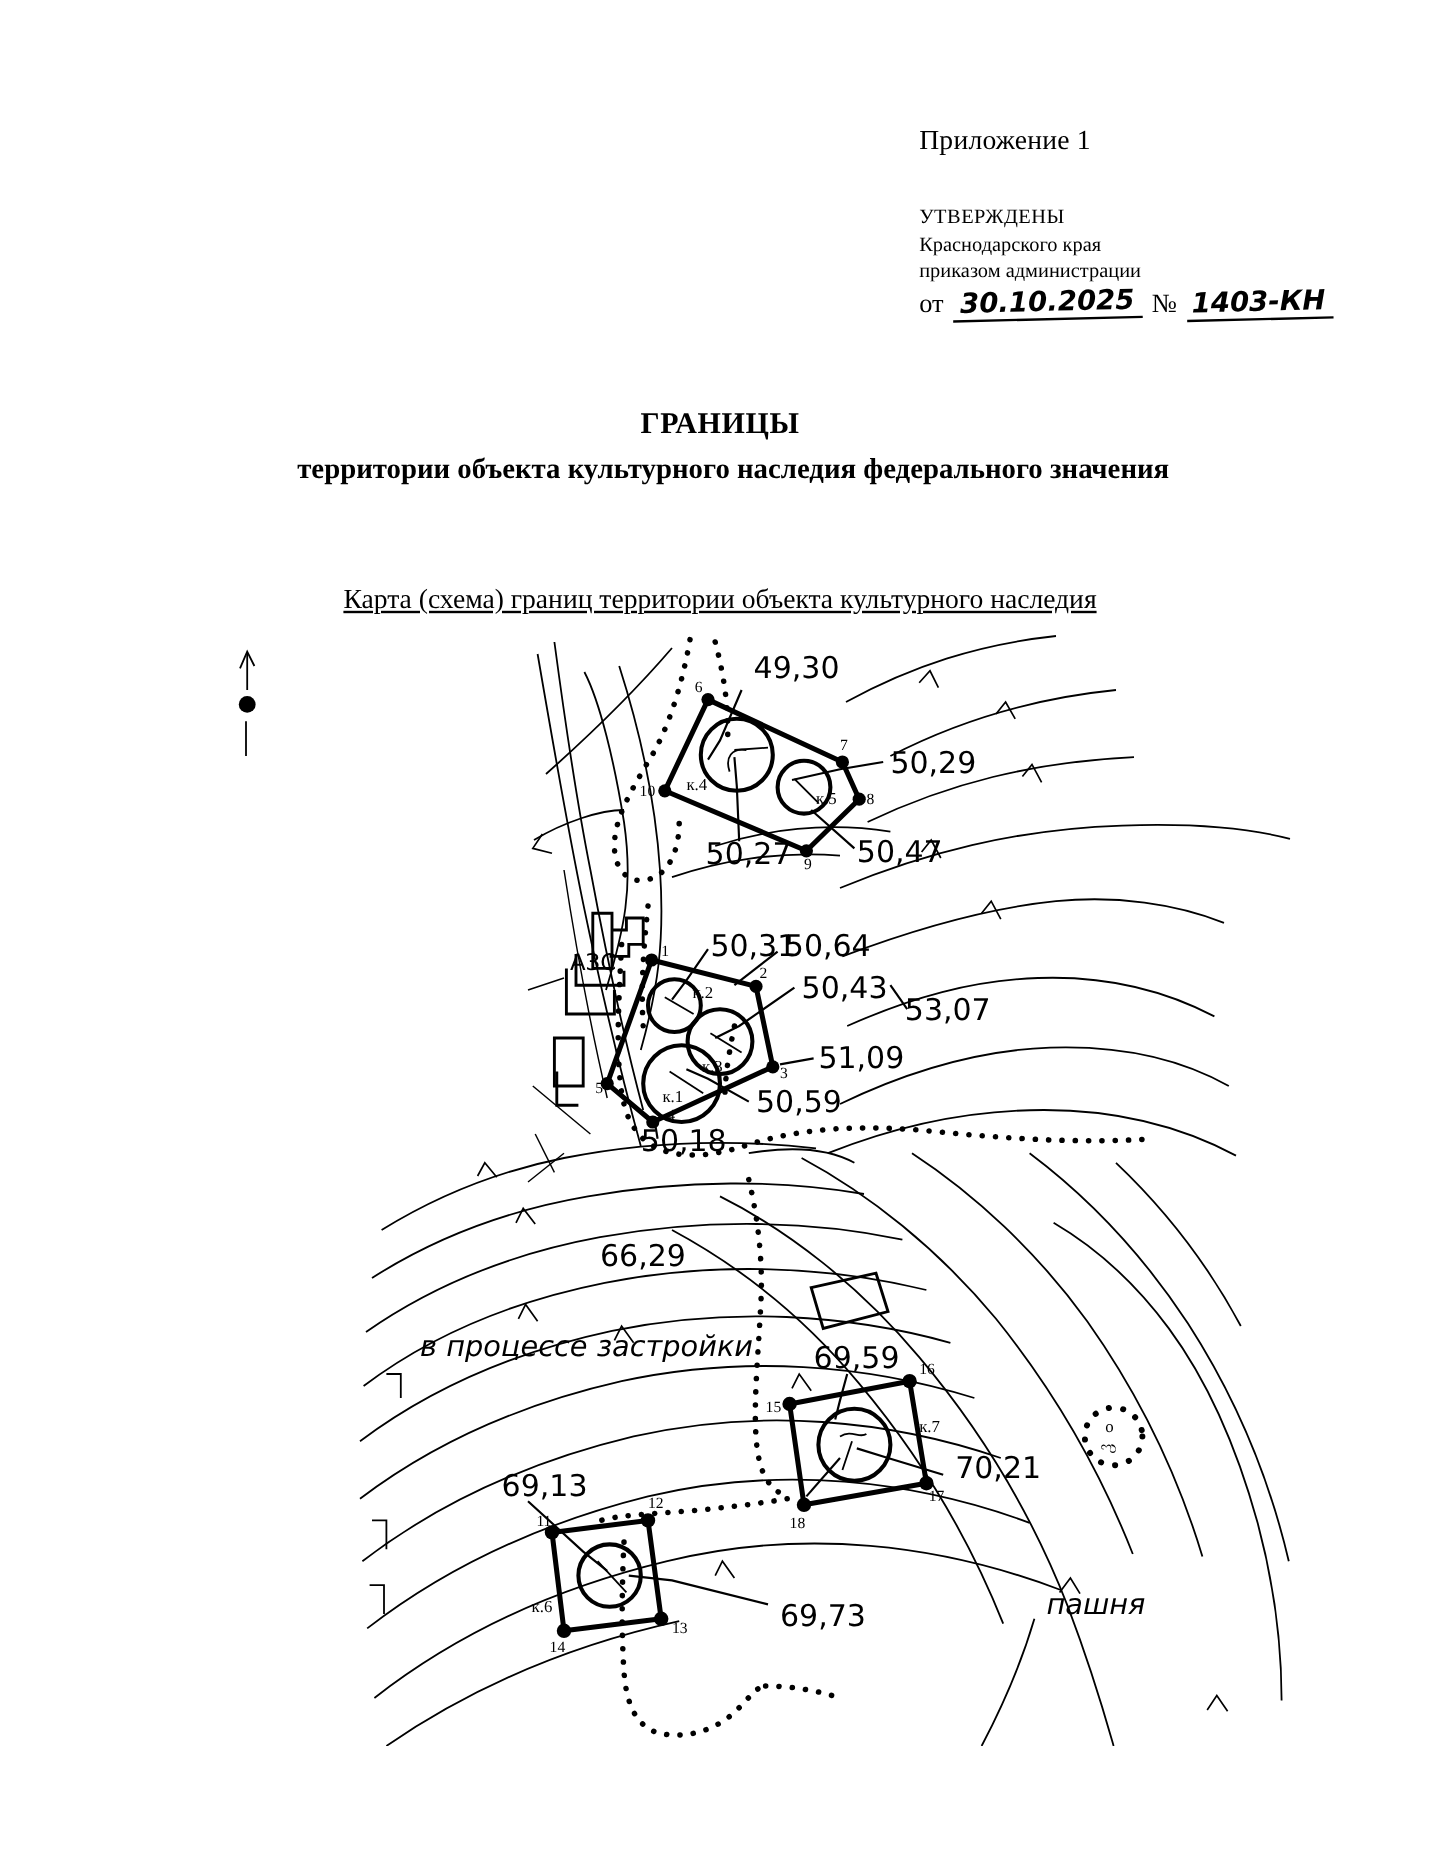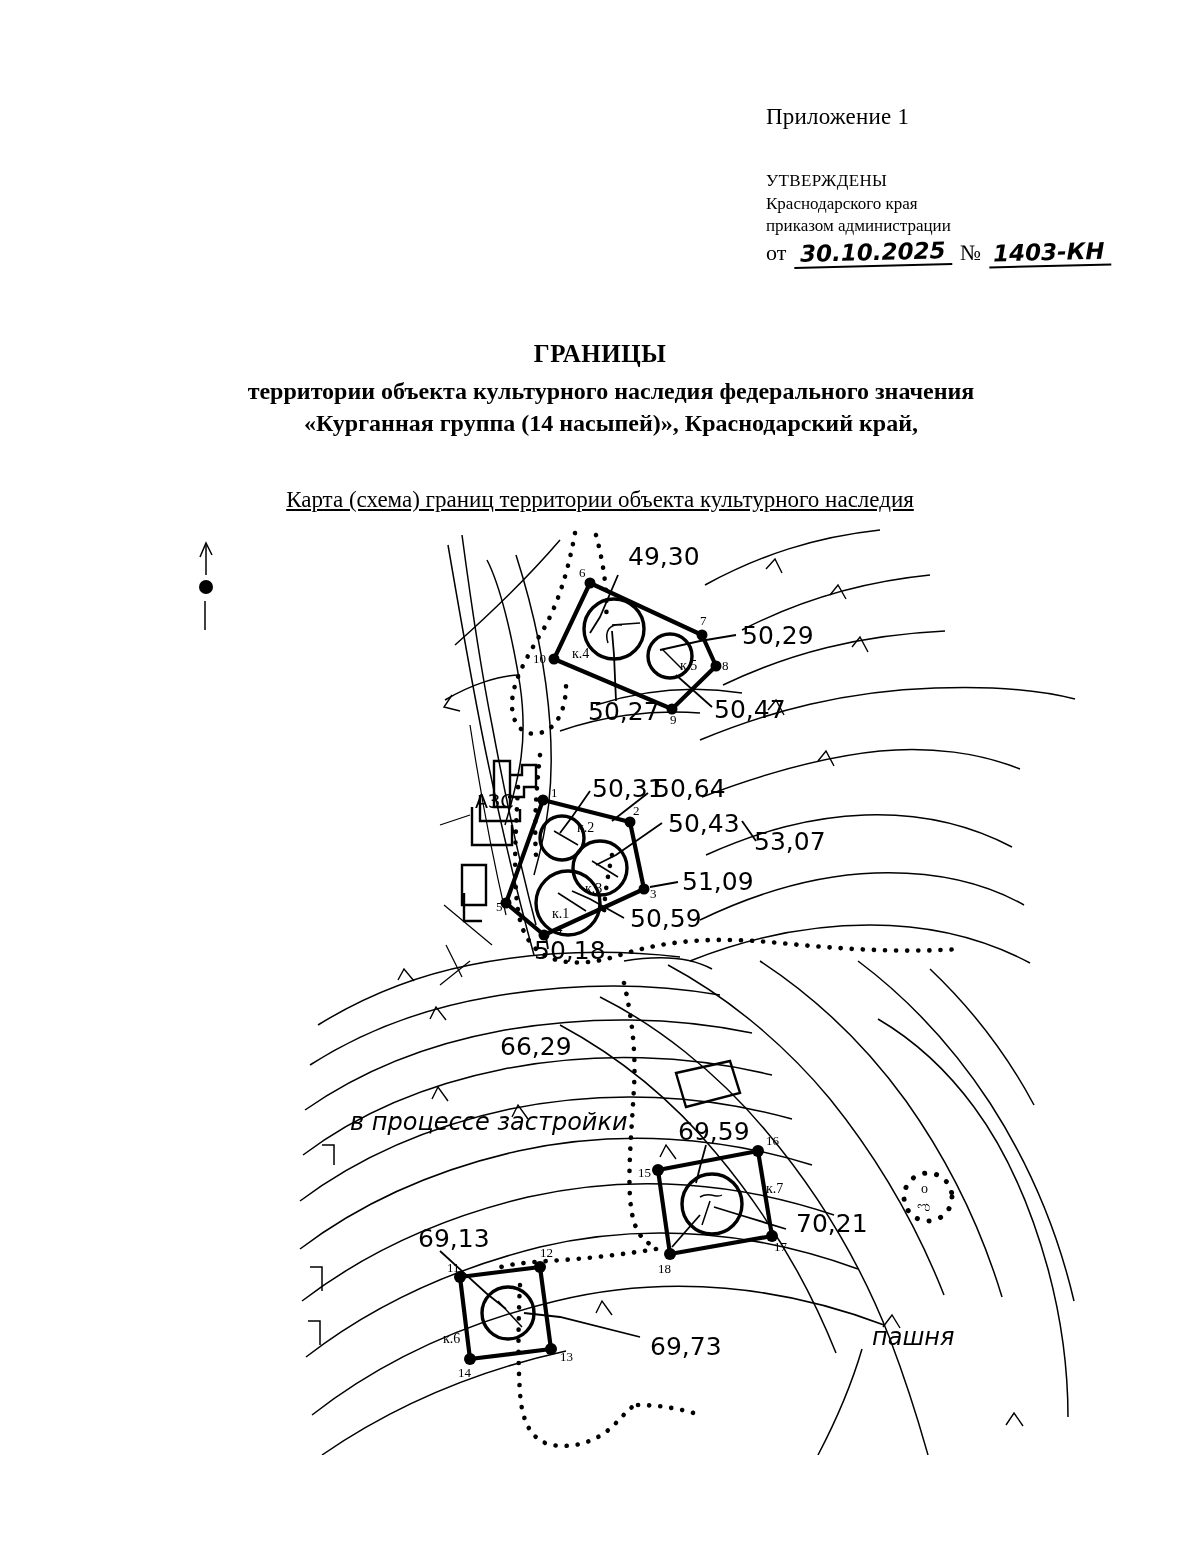--- a/index.html
+++ b/index.html
@@ -68,21 +68,20 @@
       <span class="hw">30.10.2025</span>
       <span class="nosign">№</span>
       <span class="hw num">1403-КН</span>
     </div>
   </div>
 
   <div class="title">
     <h1>ГРАНИЦЫ</h1>
     <div class="sub">
       <div>территории объекта культурного наследия федерального значения</div>
-      <div>«Курганная группа (14 насыпей)», Краснодарский край,</div>
     </div>
   </div>
   <div class="caption">Карта (схема) границ территории объекта культурного наследия</div>
 
   <div class="map">
   <svg width="1200" height="930" viewBox="0 0 1200 930" xmlns="http://www.w3.org/2000/svg">
 
     <g>
       <path class="cnt" d="M200 32 L206 18 L212 30"></path>
       <path class="cnt" d="M206 20 L206 50"></path>

